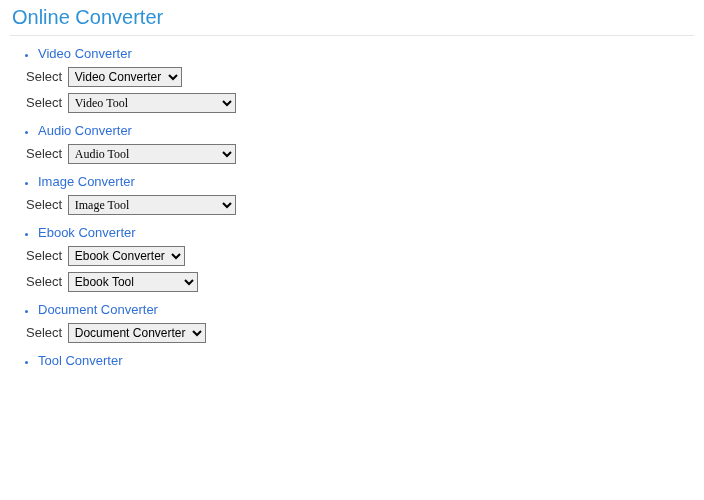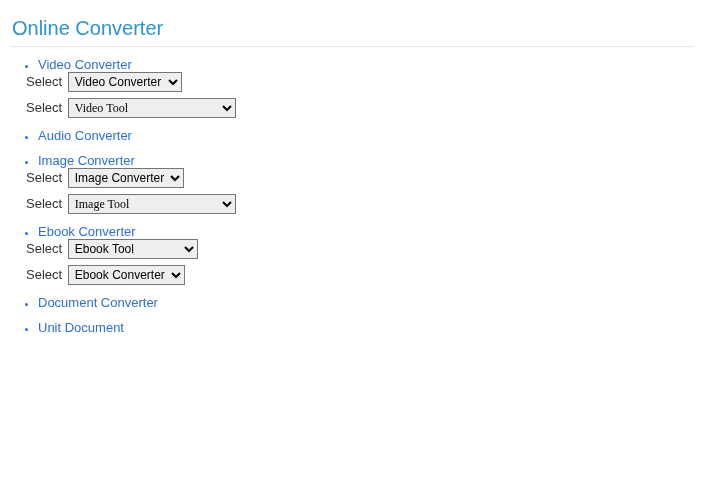--- a/index.html
+++ b/index.html
@@ -11,21 +11,21 @@
     background: #fff;
     width: 704px;
   }
   .wrap {
     padding: 4px 10px 10px 10px;
   }
   .page-title {
     color: #2F92D6;
     font-size: 20px;
     font-weight: 400;
-    margin: 13px 0 6px 2px;
+    margin: 2px 0 6px 2px;
   }
   hr.divider {
     border: none;
     border-top: 1px solid #e5e5e5;
     margin: 0 0 10px 0;
   }
   ul.converter-list {
     margin: 0;
     padding: 0 0 0 28px;
     list-style: disc;
@@ -37,21 +37,21 @@
   ul.converter-list > li::marker {
     color: #2F6FD6;
     font-size: 11px;
   }
   .item-link {
     color: #2F6FD6;
     text-decoration: none;
     font-size: 13px;
   }
   .row {
-    margin: 0 0 6px -12px;
+    margin: 6px 0 6px -12px;
     color: #333;
   }
   .row-label {
     color: #333;
     font-size: 13px;
     margin-right: 2px;
   }
   select {
     font-family: Arial, Helvetica, sans-serif;
     font-size: 12px;
@@ -83,56 +83,62 @@
       <div class="row">
         <span class="row-label">Select</span>
         <select class="w-tool">
           <option>Video Tool</option>
         </select>
       </div>
     </li>
 
     <li>
       <a href="#" class="item-link">Audio Converter</a>
+      <div class="row">
+        <span class="row-label">Select</span>
+        <select class="w-tool">
+          <option>Audio Tool</option>
+        </select>
+      </div>
     </li>
 
     <li>
       <a href="#" class="item-link">Image Converter</a>
-      <div class="row">
-        <span class="row-label">Select</span>
-        <select class="w-converter">
-          <option>Image Converter</option>
-        </select>
-      </div>
       <div class="row">
         <span class="row-label">Select</span>
         <select class="w-tool">
           <option>Image Tool</option>
         </select>
       </div>
     </li>
 
     <li>
       <a href="#" class="item-link">Ebook Converter</a>
       <div class="row">
         <span class="row-label">Select</span>
-        <select style="min-width:130px">
-          <option>Ebook Tool</option>
+        <select class="w-converter">
+          <option>Ebook Converter</option>
         </select>
       </div>
       <div class="row">
         <span class="row-label">Select</span>
-        <select class="w-converter">
-          <option>Ebook Converter</option>
+        <select style="min-width:130px">
+          <option>Ebook Tool</option>
         </select>
       </div>
     </li>
 
     <li>
       <a href="#" class="item-link">Document Converter</a>
+      <div class="row">
+        <span class="row-label">Select</span>
+        <select style="min-width:138px">
+          <option>Document Converter</option>
+        </select>
+      </div>
     </li>
 
     <li>
-      <a href="#" class="item-link">Unit Document</a>
+      <a href="#" class="item-link">Tool Converter</a>
     </li>
 
   </ul>
 </div>
 
 </body></html>

